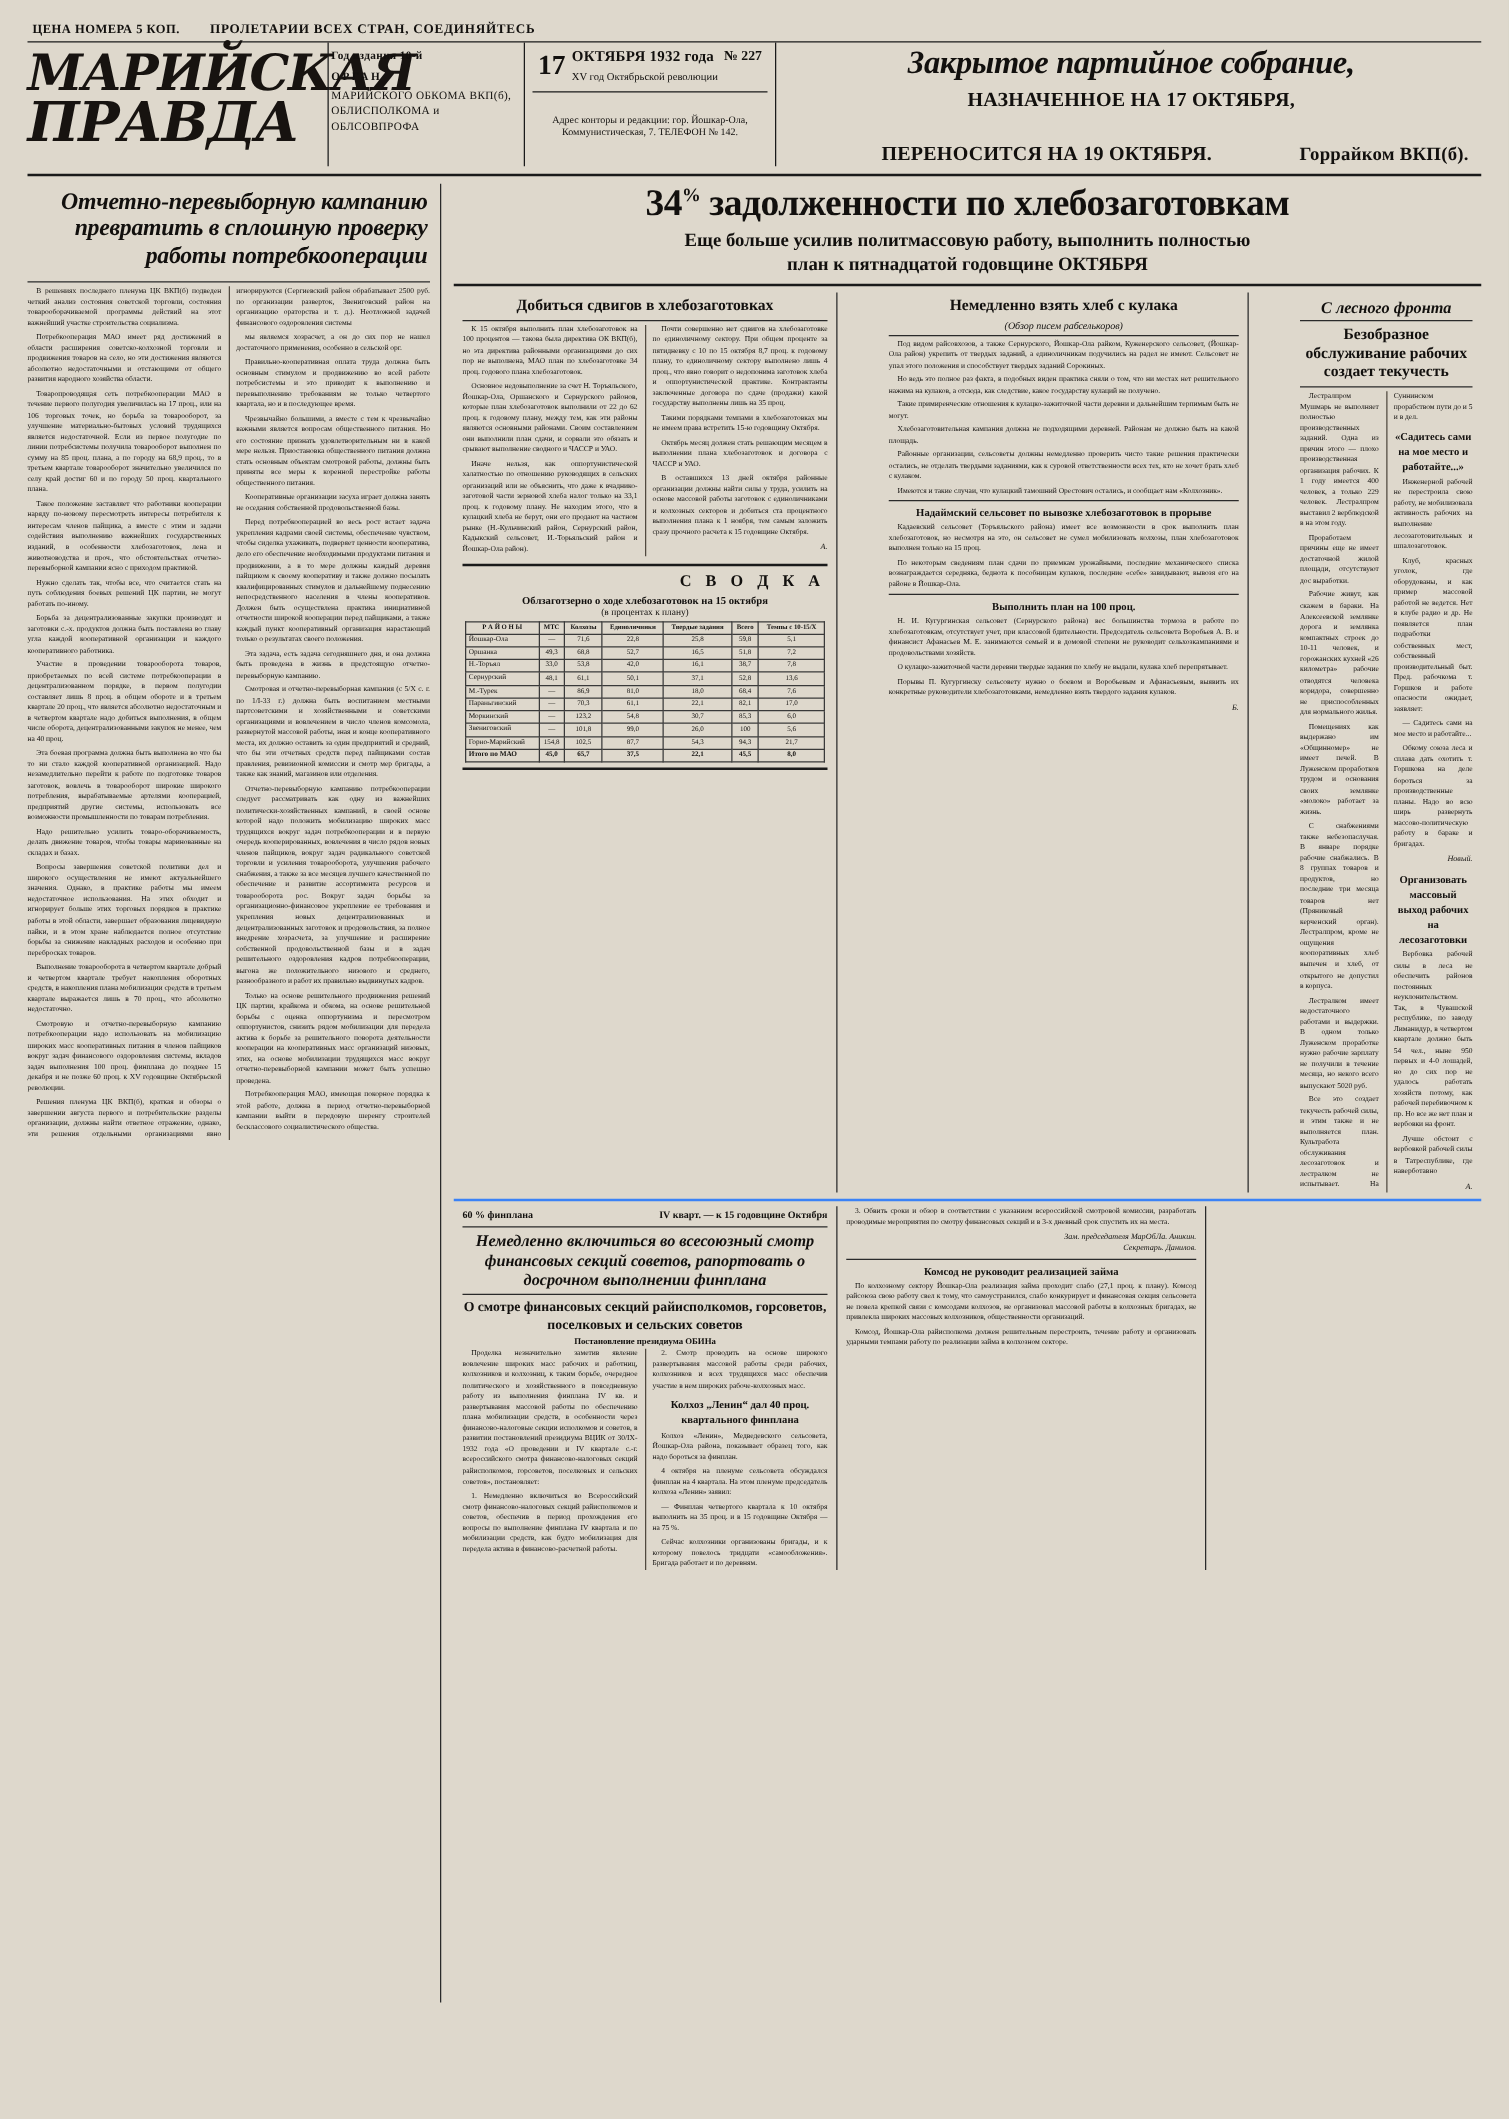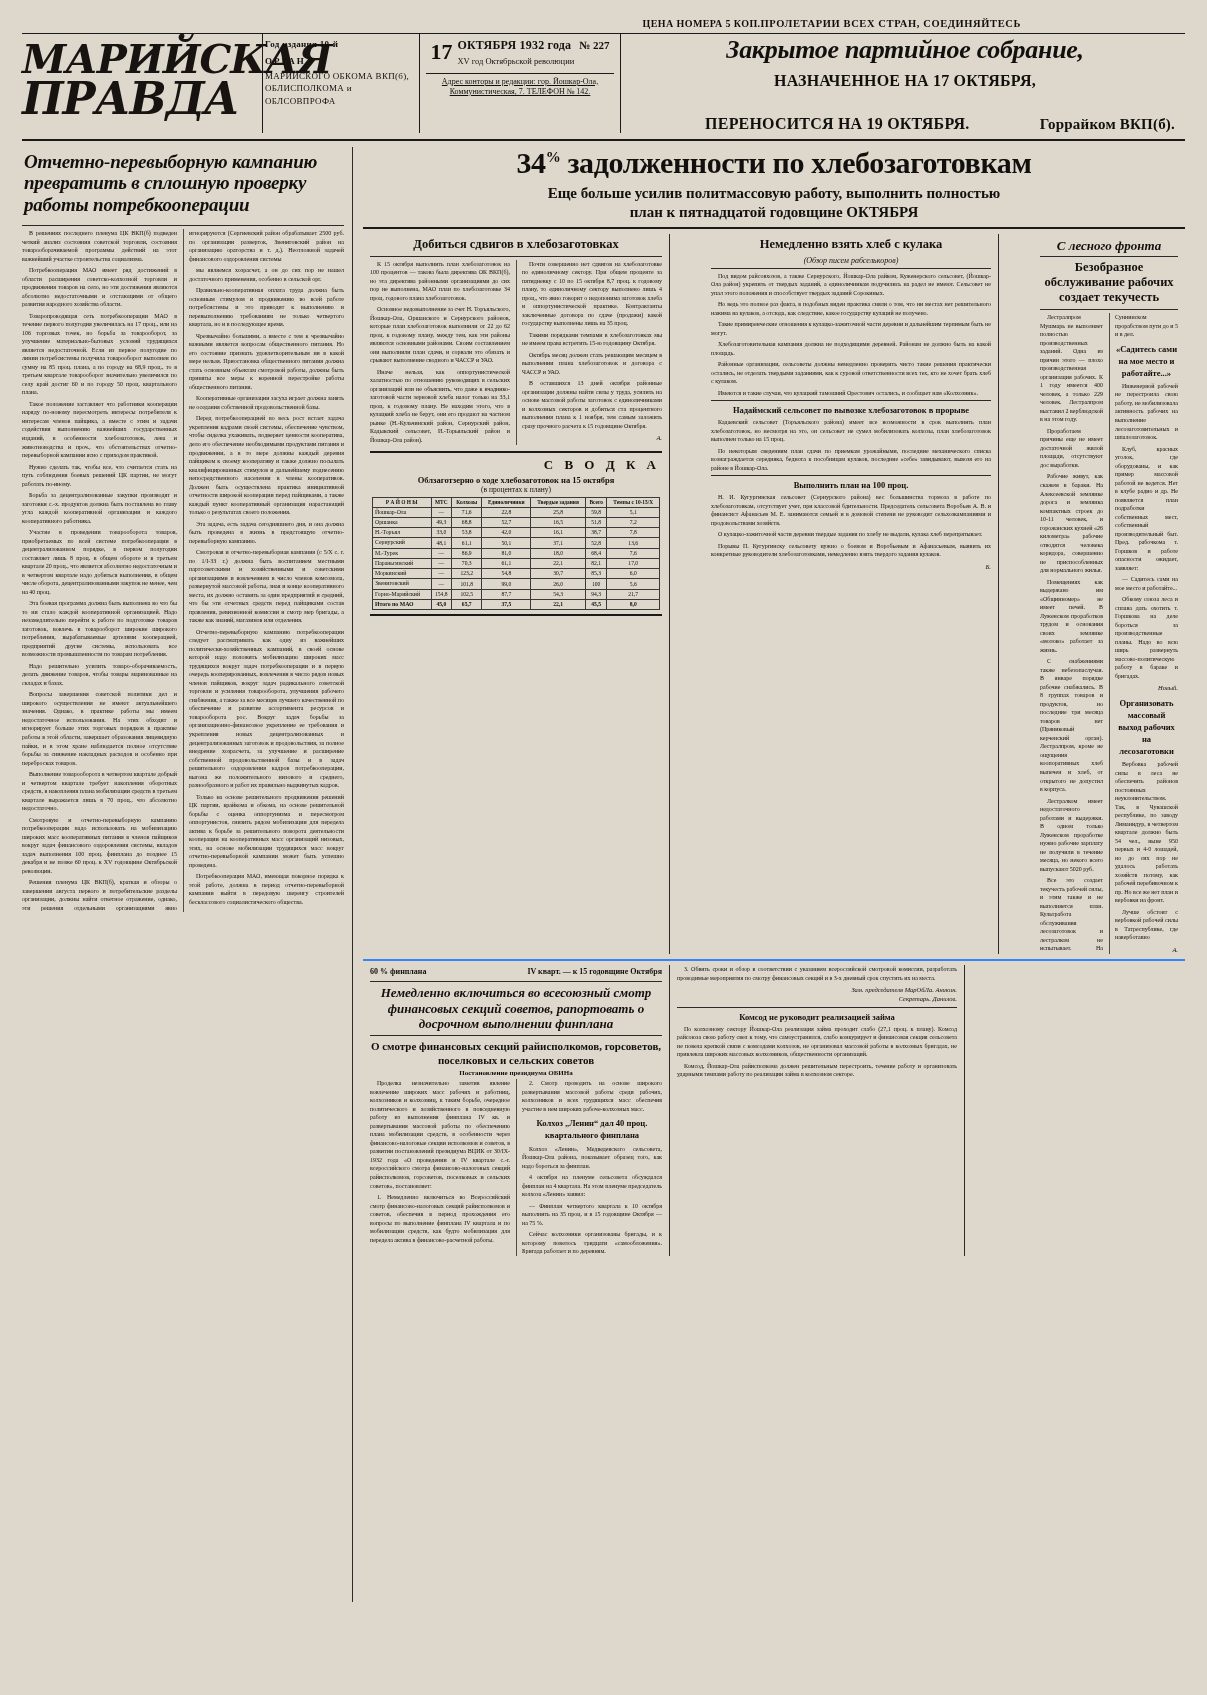--- a/index.html
+++ b/index.html
@@ -12,23 +12,24 @@
   .page{
     position:relative;
     width:1207px;height:1695px;
     background:#ded8cc;
     box-sizing:border-box;
     padding:18px 22px 10px 22px;
     overflow:hidden;
   }
   
   .top-strip{
-    display:flex;align-items:flex-end;justify-content:flex-end;
+    display:flex;align-items:flex-end;justify-content:flex-start;
     font-size:10px;letter-spacing:.4px;font-weight:bold;
     padding:0 4px 2px 4px;
+    gap:24px;
   }
   .top-strip .mid{font-size:10.5px;letter-spacing:.6px;}
   .rule{border-top:1.6px solid #1a1a1a;margin:2px 0 0 0;}
   .masthead{
     display:flex;align-items:stretch;
     border-bottom:2.4px solid #1a1a1a;
     padding-bottom:6px;
   }
   .logo{
     width:228px;flex:0 0 228px;
@@ -55,42 +56,42 @@
   .imprint .sp{letter-spacing:2px;font-weight:bold;}
   .issue{
     flex:0 0 188px;width:188px;
     text-align:center;font-size:9px;line-height:1.3;
     padding:4px 6px;
     border-right:1.4px solid #1a1a1a;
   }
   .issue .big{font-size:22px;font-weight:bold;display:inline-block;vertical-align:middle;}
   .issue .datebox{font-size:12px;font-weight:bold;letter-spacing:.2px;}
   .issue .sub{font-size:8.5px;margin-top:2px;}
-  .issue .addr{font-size:8px;line-height:1.3;margin-top:6px;border-top:1px solid #1a1a1a;padding-top:3px;text-decoration:underline;}
+  .issue .addr{font-size:8px;line-height:1.3;margin-top:6px;border-top:1px solid #1a1a1a;padding-top:17px;}
   .headnote{
     flex:1;text-align:center;padding:2px 10px 0 14px;
   }
   .headnote .h1{
     font-size:26px;font-weight:bold;font-style:italic;letter-spacing:-.3px;line-height:1.1;
   }
   .headnote .h2{font-size:16px;font-weight:bold;margin-top:7px;letter-spacing:.2px;}
   .headnote .h3{font-size:16px;font-weight:bold;margin-top:25px;letter-spacing:.2px;display:flex;justify-content:flex-start;align-items:flex-end;}
   .headnote .sig{font-size:15px;font-weight:bold;}
 
   
   .main{
     display:flex;
     margin-top:6px;
     height:1455px;
   }
   .colL{width:322px;flex:0 0 322px;padding-right:8px;border-right:1.3px solid #2a2a2a;}
   .colR{flex:1;padding-left:10px;}
 
   .lead-title{
-    text-align:left;font-weight:bold;font-style:italic;
+    text-align:right;font-weight:bold;font-style:italic;
     font-size:19px;line-height:1.15;letter-spacing:-.2px;
     padding:4px 2px 6px 2px;
   }
   .hr-thin{border-top:1px solid #2a2a2a;margin:3px 0;}
   .hr-thick{border-top:2px solid #1a1a1a;margin:5px 0;}
 
   .twocol{column-count:2;column-gap:12px;column-rule:1px solid #50493f;}
   .body-text{
     font-size:6.0px;line-height:1.42;text-align:justify;
     hyphens:auto;

